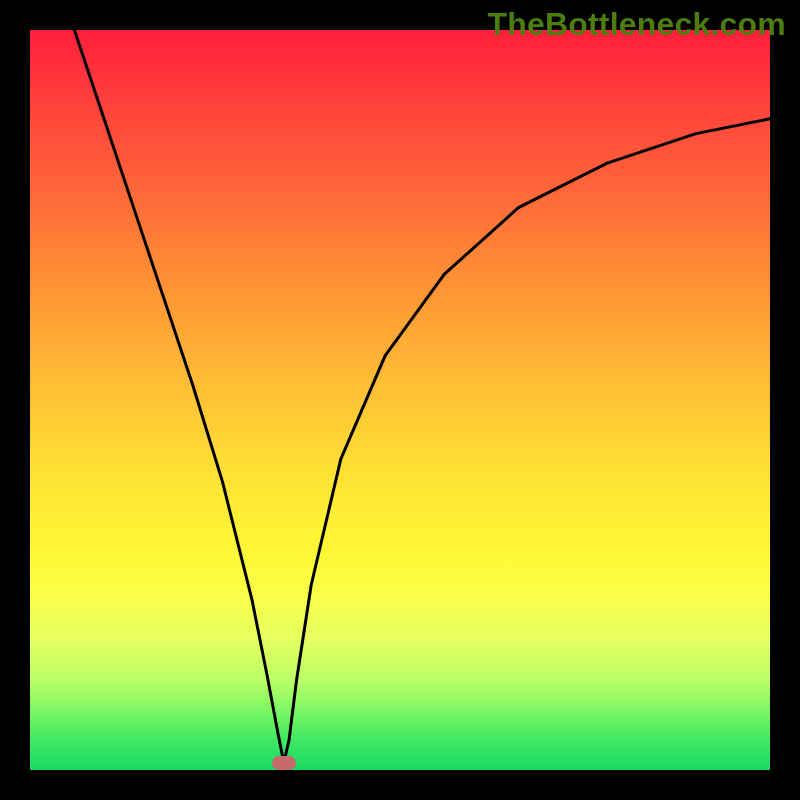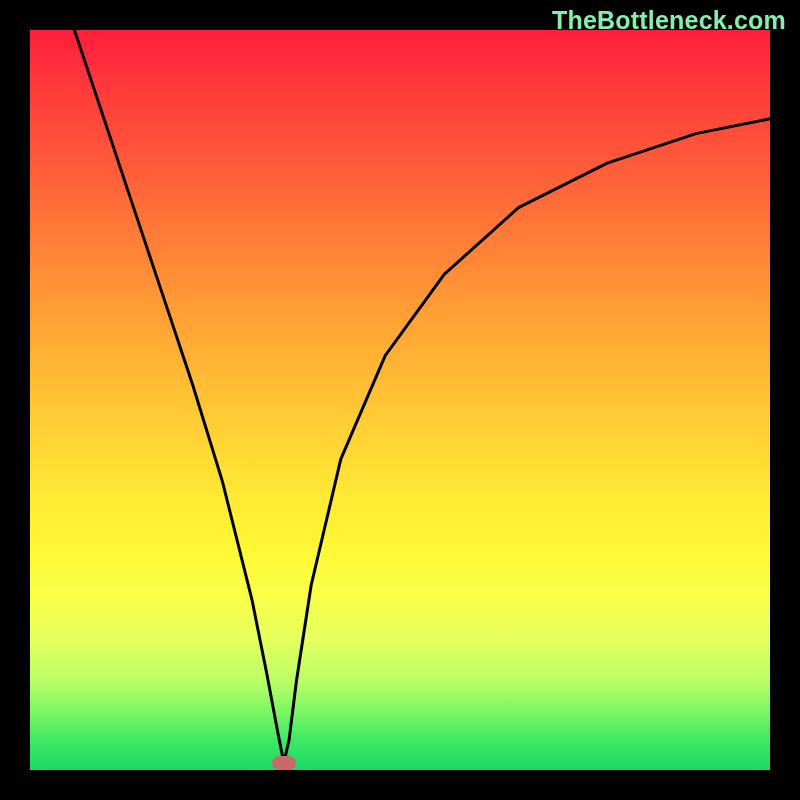--- a/index.html
+++ b/index.html
@@ -31,22 +31,22 @@
       #b8ff66 88%,
       #7cf764 92%,
       #3fe864 96%,
       #19d964 100%
     );
   }
   .watermark {
     position: absolute;
     top: 6px;
     right: 14px;
-    color: #86efac;
-    font-size: 25px;
+    color: #4d7c0f;
+    font-size: 32px;
     font-weight: 600;
     letter-spacing: 0.2px;
   }
   svg.curve {
     position: absolute;
     left: 0;
     top: 0;
   }
   .marker {
     position: absolute;

